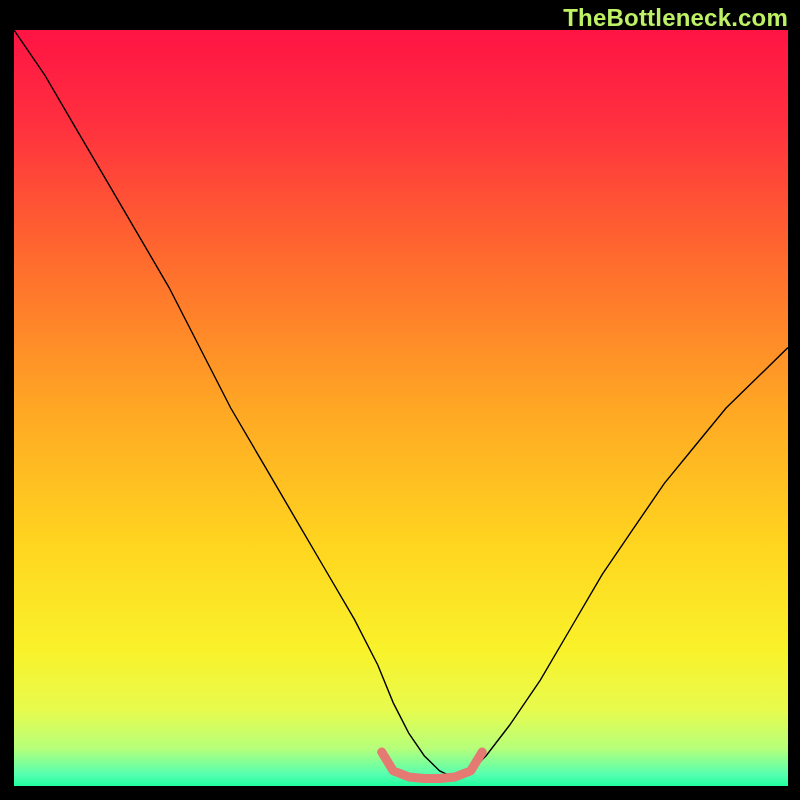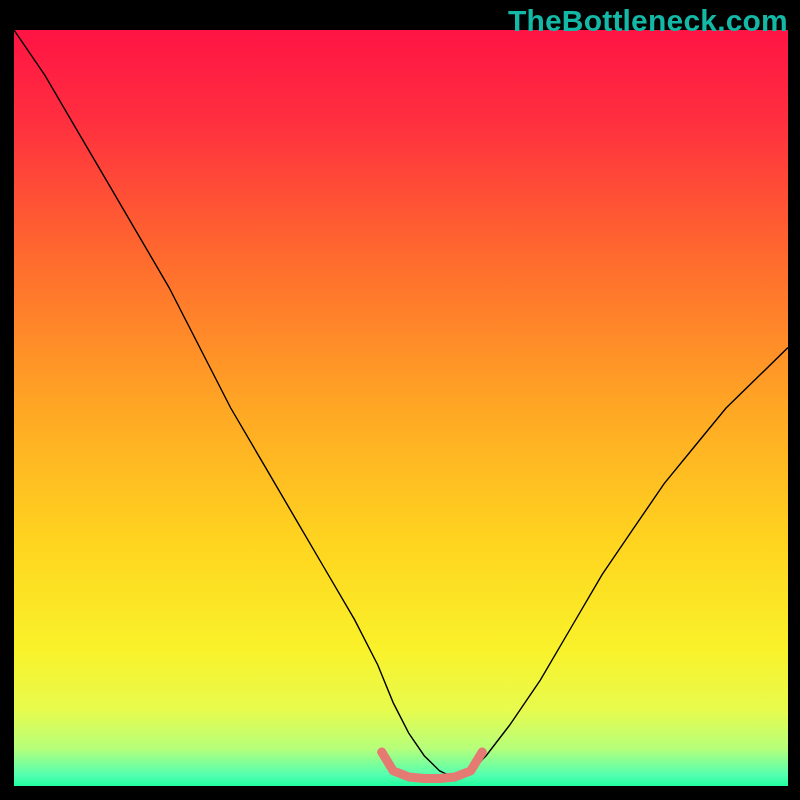--- a/index.html
+++ b/index.html
@@ -14,22 +14,22 @@
   .frame {
     position: relative;
     width: 800px;
     height: 800px;
     background: #000000;
   }
   .watermark {
     position: absolute;
     top: 4px;
     right: 12px;
-    color: #14b8a6;
-    font-size: 30px;
+    color: #bef264;
+    font-size: 24px;
     font-weight: 600;
     letter-spacing: 0.2px;
     z-index: 10;
   }
   .plot-area {
     position: absolute;
     
     left: 14px;
     top: 30px;
     width: 774px;   

